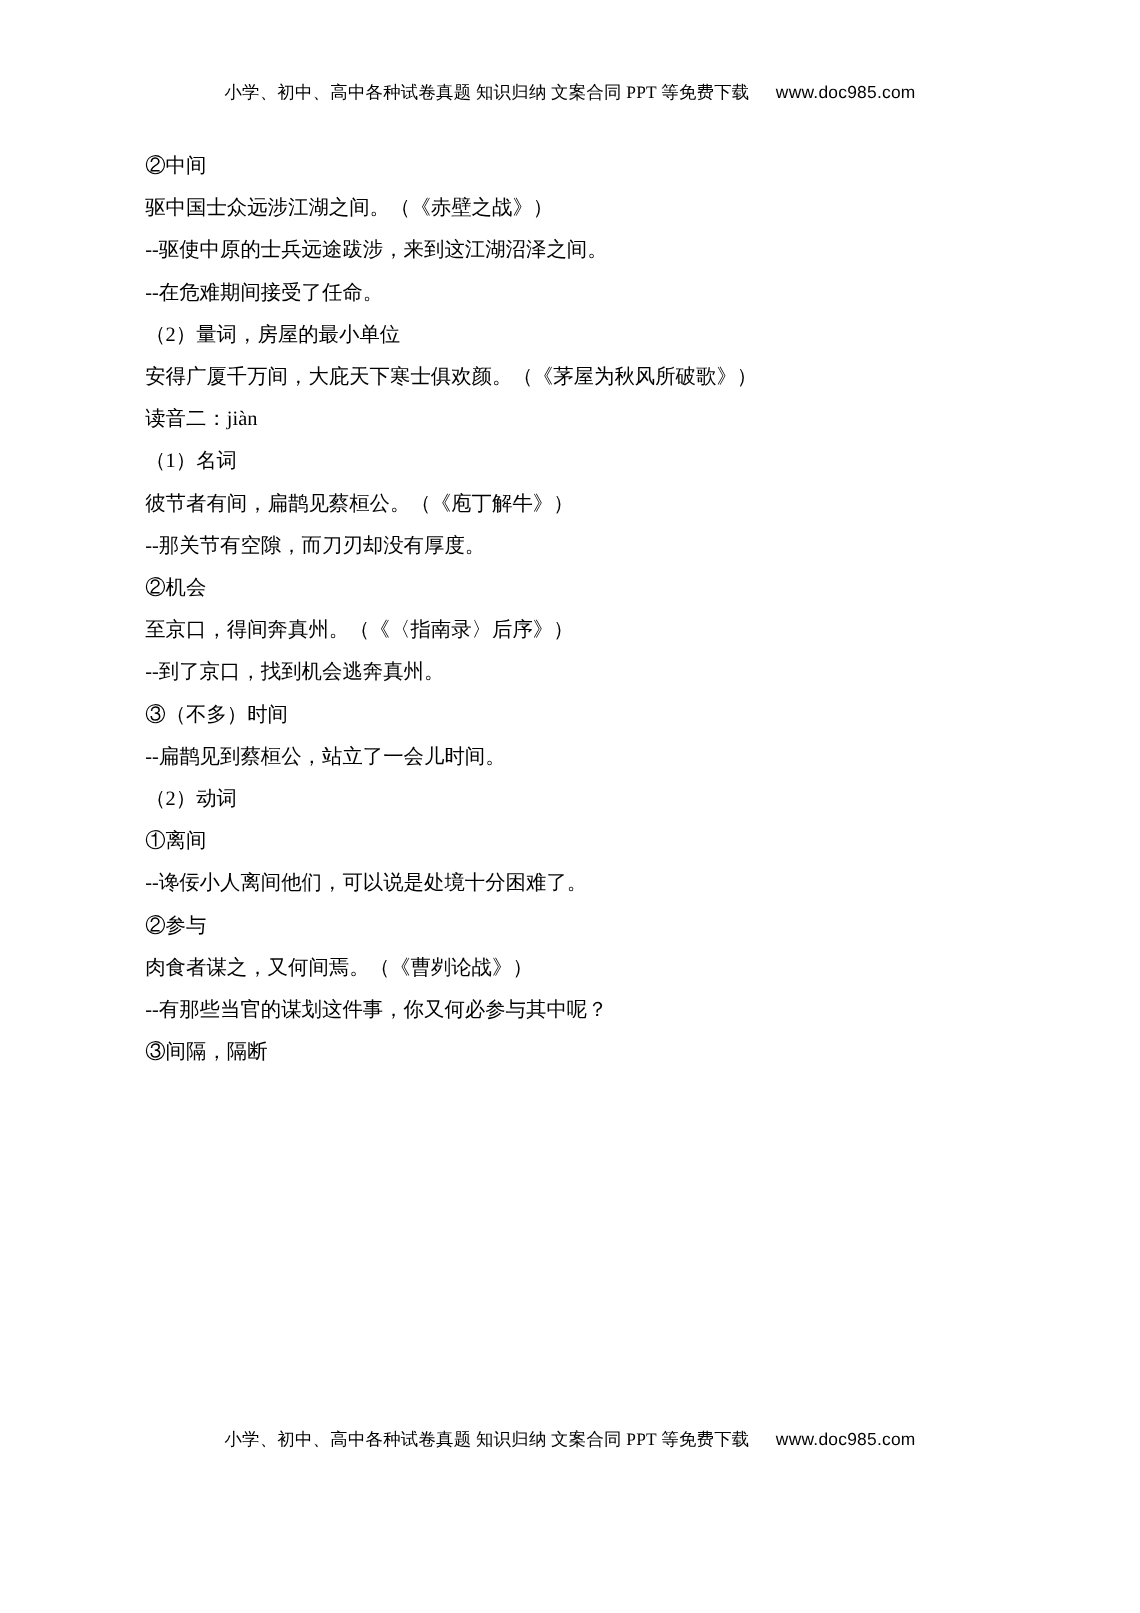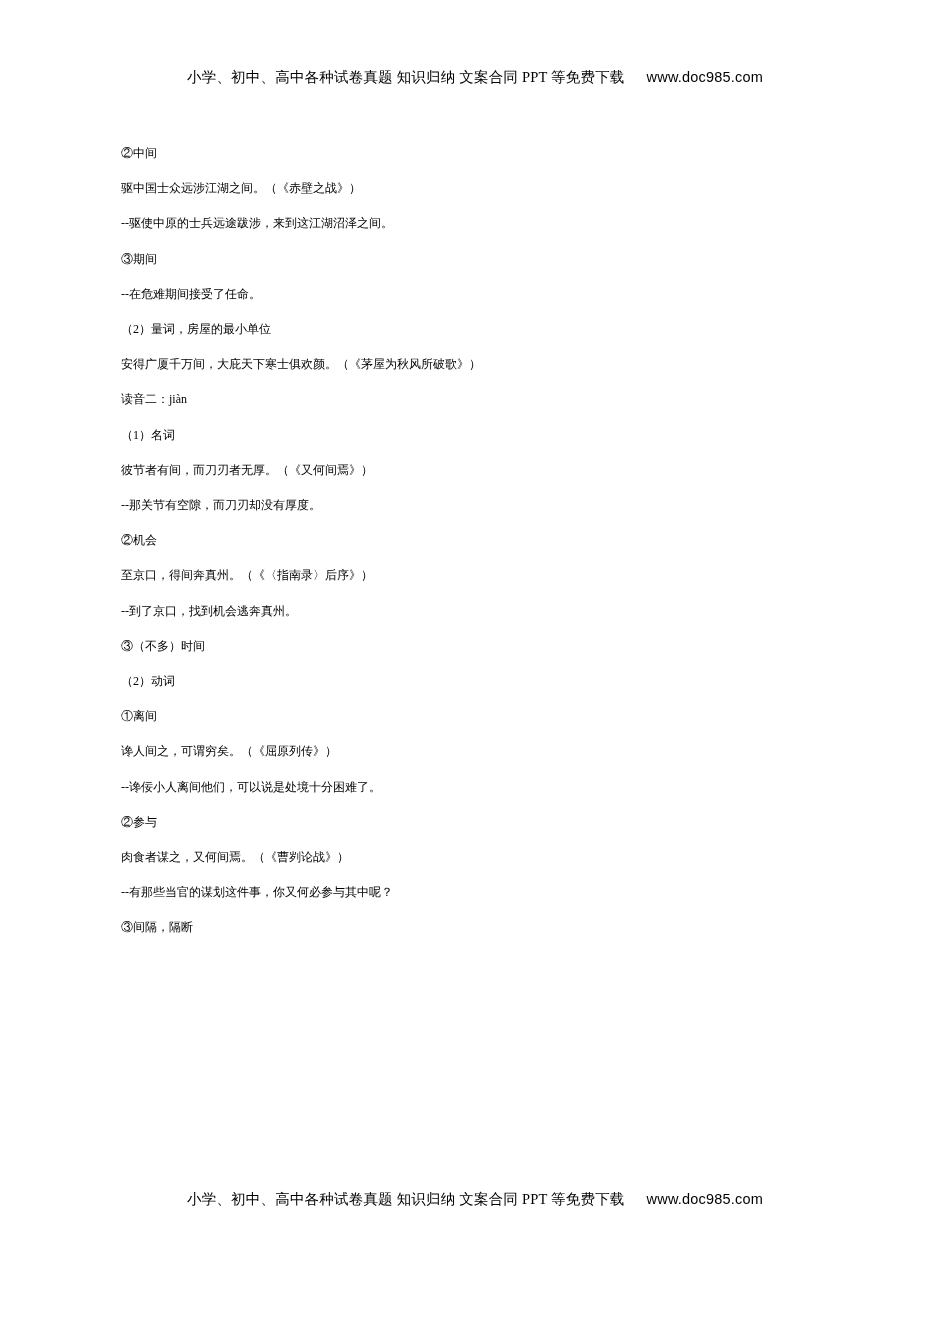--- a/index.html
+++ b/index.html
@@ -41,24 +41,24 @@
   .note-inner {
     display: inline-block;
   }
   .note-url {
     font-family: "Liberation Sans", sans-serif;
     font-size: 14.5px;
     margin-left: 22px;
   }
   .body-text {
     position: absolute;
-    top: 136px;
+    top: 120px;
     left: 88px;
     width: 780px;
-    font-size: 12px;
+    font-size: 17px;
     line-height: 35.2px;
     text-align: justify;
   }
   .line {
     text-indent: 33px;
     margin: 0;
     padding: 0;
     white-space: normal;
   }
 </style>
@@ -68,35 +68,34 @@
 <div class="page">
 
   <div class="header-note">
     <span class="note-inner">小学、初中、高中各种试卷真题 知识归纳 文案合同 PPT 等免费下载</span><span class="note-url">www.doc985.com</span>
   </div>
 
   <div class="body-text">
     <p class="line">②中间</p>
     <p class="line">驱中国士众远涉江湖之间。（《赤壁之战》）</p>
     <p class="line">--驱使中原的士兵远途跋涉，来到这江湖沼泽之间。</p>
-    <p class="line">③期间</p>
     <p class="line">--在危难期间接受了任命。</p>
     <p class="line">（2）量词，房屋的最小单位</p>
     <p class="line">安得广厦千万间，大庇天下寒士俱欢颜。（《茅屋为秋风所破歌》）</p>
     <p class="line">读音二：jiàn</p>
     <p class="line">（1）名词</p>
-    <p class="line">彼节者有间，而刀刃者无厚。（《又何间焉》）</p>
+    <p class="line">彼节者有间，扁鹊见蔡桓公。（《庖丁解牛》）</p>
     <p class="line">--那关节有空隙，而刀刃却没有厚度。</p>
     <p class="line">②机会</p>
     <p class="line">至京口，得间奔真州。（《〈指南录〉后序》）</p>
     <p class="line">--到了京口，找到机会逃奔真州。</p>
     <p class="line">③（不多）时间</p>
+    <p class="line">--扁鹊见到蔡桓公，站立了一会儿时间。</p>
     <p class="line">（2）动词</p>
     <p class="line">①离间</p>
-    <p class="line">谗人间之，可谓穷矣。（《屈原列传》）</p>
     <p class="line">--谗佞小人离间他们，可以说是处境十分困难了。</p>
     <p class="line">②参与</p>
     <p class="line">肉食者谋之，又何间焉。（《曹刿论战》）</p>
     <p class="line">--有那些当官的谋划这件事，你又何必参与其中呢？</p>
     <p class="line">③间隔，隔断</p>
   </div>
 
   <div class="footer-note">
     <span class="note-inner">小学、初中、高中各种试卷真题 知识归纳 文案合同 PPT 等免费下载</span><span class="note-url">www.doc985.com</span>
   </div>

